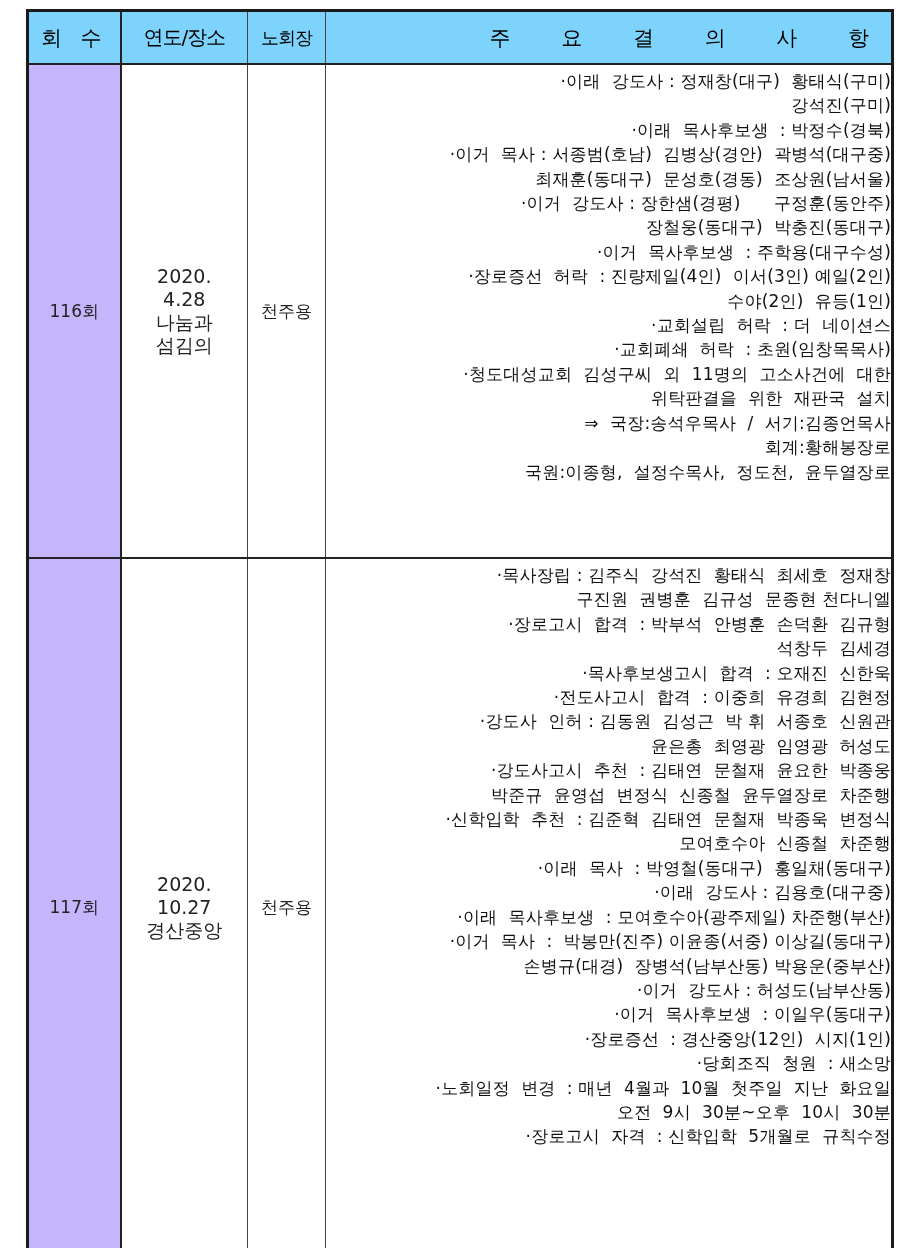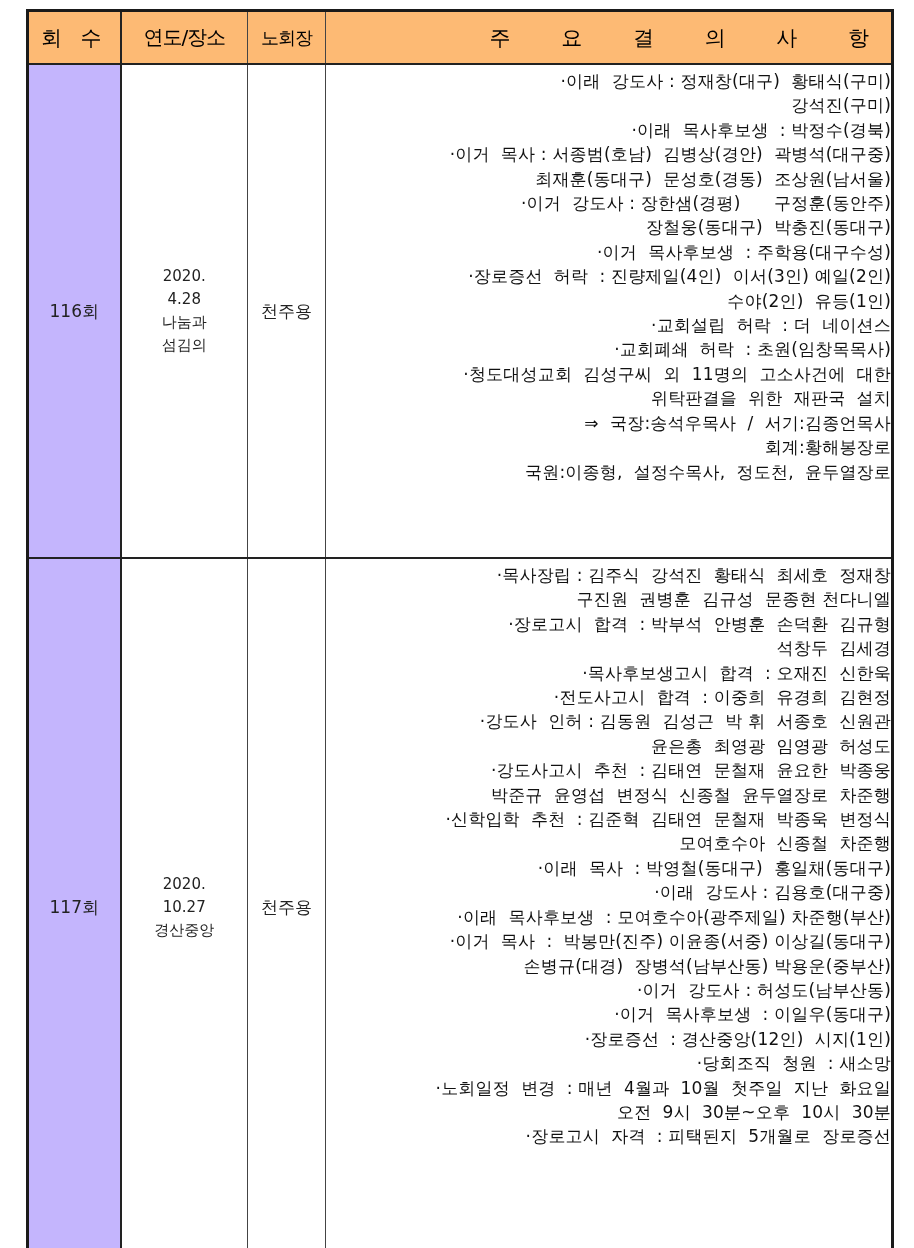--- a/index.html
+++ b/index.html
@@ -9,34 +9,34 @@
     position: absolute; left: 26px; top: 9px;
     width: 868px; border-collapse: collapse;
     border: 3px solid #1a1a1a; table-layout: fixed;
   }
   table.minutes col.c1 { width: 93px; }
   table.minutes col.c2 { width: 127px; }
   table.minutes col.c3 { width: 78px; }
   table.minutes col.c4 { width: auto; }
   th, td { border: 1px solid #444; padding: 0; }
   thead th {
-    background: #fdba74; height: 51px; font-weight: normal;
+    background: #7dd3fc; height: 51px; font-weight: normal;
     font-size: 21px; text-align: center; vertical-align: middle;
     border-bottom: 2px solid #222;
   }
   thead th.h-session { letter-spacing: 6px; border-right: 2px solid #222; }
   thead th.h-date { font-size: 20px; letter-spacing: -1px; }
   thead th.h-chair { font-size: 18px; letter-spacing: -1px; }
   thead th.h-main { letter-spacing: 22px; font-size: 21px; text-align: right; }
   td.session {
     background: #c4b5fd; text-align: center; vertical-align: middle;
     font-size: 17px; border-right: 2px solid #222; color: #222;
   }
   td.date {
-    text-align: center; vertical-align: middle; font-size: 15px; line-height: 23px; color: #222;
+    text-align: center; vertical-align: middle; font-size: 19px; line-height: 23px; color: #222;
   }
   td.chair { text-align: center; vertical-align: middle; font-size: 17px; color: #222; }
   td.content { vertical-align: top; padding: 4px 0 6px 4px; text-align: right; }
   .line { font-size: 17px; line-height: 24.4px; white-space: pre; color: #111; letter-spacing: 0.2px; }
   tr.r116 td { height: 482px; }
   tr.r117 td { height: 686px; }
   tr.r116 { border-bottom: 2px solid #222; }
 </style>
 </head>
 <body>
@@ -111,17 +111,17 @@
         <div class="line">·이래  강도사 : 김용호(대구중)</div>
         <div class="line">·이래  목사후보생  : 모여호수아(광주제일) 차준행(부산)</div>
         <div class="line">·이거  목사  :  박봉만(진주) 이윤종(서중) 이상길(동대구)</div>
         <div class="line">       손병규(대경)  장병석(남부산동) 박용운(중부산)</div>
         <div class="line">·이거  강도사 : 허성도(남부산동)</div>
         <div class="line">·이거  목사후보생  : 이일우(동대구)</div>
         <div class="line">·장로증선  : 경산중앙(12인)  시지(1인)</div>
         <div class="line">·당회조직  청원  : 새소망</div>
         <div class="line">·노회일정  변경  : 매년  4월과  10월  첫주일  지난  화요일</div>
         <div class="line">                       오전  9시  30분~오후  10시  30분</div>
-        <div class="line">·장로고시  자격  : 피택된지  5개월로  장로증선</div>
+        <div class="line">·장로고시  자격  : 신학입학  5개월로  규칙수정</div>
       </td>
     </tr>
   </tbody>
 </table>
 
 </body></html>

